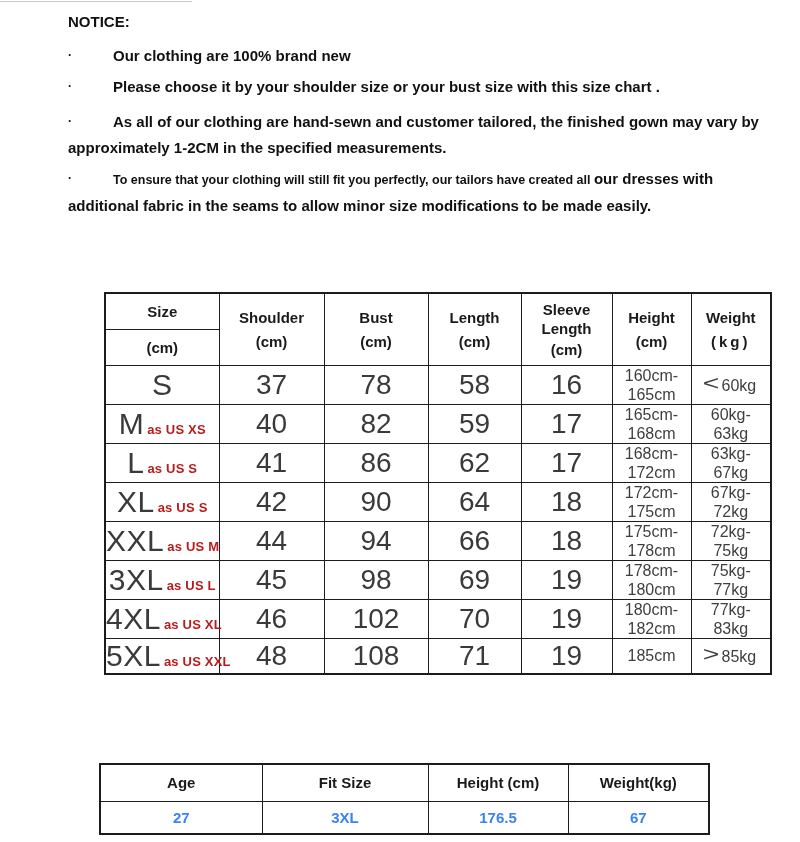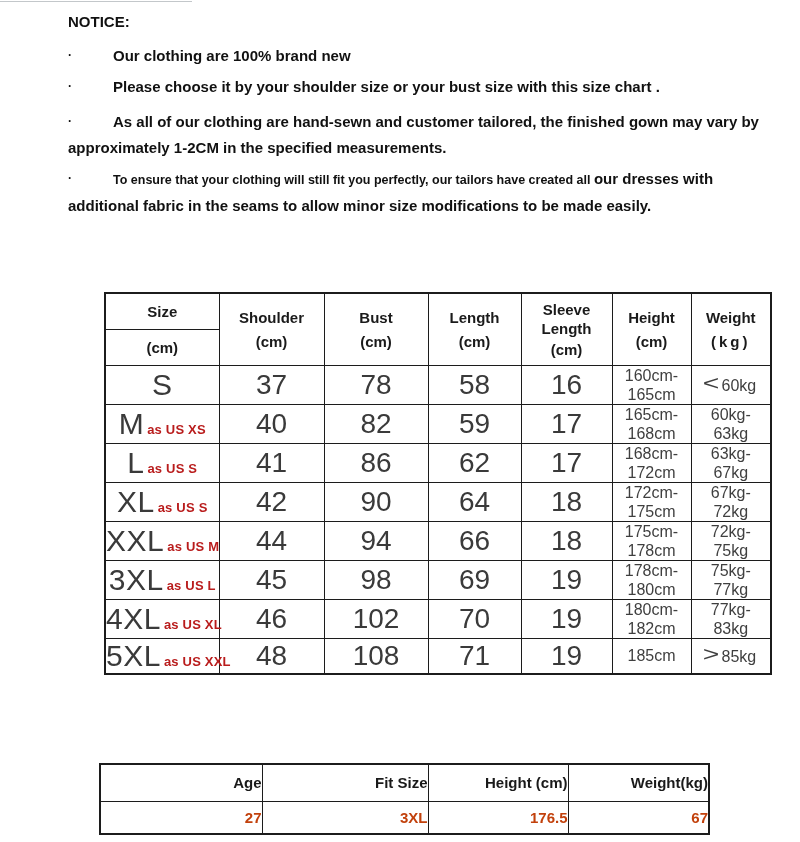--- a/index.html
+++ b/index.html
@@ -48,23 +48,23 @@
   .model-caption { position: absolute; left: 66px; top: 710px; font-size: 20px; color: #161616; white-space: nowrap; }
   .model-caption .misspelled {
     text-decoration-line: underline; text-decoration-style: wavy;
     text-decoration-color: #d8453c; text-decoration-thickness: 1px; text-underline-offset: 4px;
   }
   .model-caption .brand { font-size: 28px; font-weight: bold; color: #e8170f; letter-spacing: 0.5px; }
   .model-caption .period { font-size: 24px; font-weight: bold; color: #161616; }
 
   .model-table-wrap { position: absolute; left: 99px; top: 763px; }
   .model-table { width: 609px; border: 2px solid #1c1c1c; }
-  .model-table th, .model-table td { border: 1px solid #1c1c1c; text-align: right; vertical-align: middle; padding: 0; }
+  .model-table th, .model-table td { border: 1px solid #1c1c1c; text-align: center; vertical-align: middle; padding: 0; }
   .model-table th { height: 37px; font-size: 15px; font-weight: bold; color: #1a1a1a; }
-  .model-table td { height: 33px; font-size: 15px; font-weight: bold; color: #c2410c; }
+  .model-table td { height: 33px; font-size: 15px; font-weight: bold; color: #3b82f6; }
 </style>
 </head>
 <body>
 
 <div class="page">
   <div class="edge-artifact"></div>
 
   <div class="top-text">
     <p class="notice-heading">NOTICE:</p>
 

